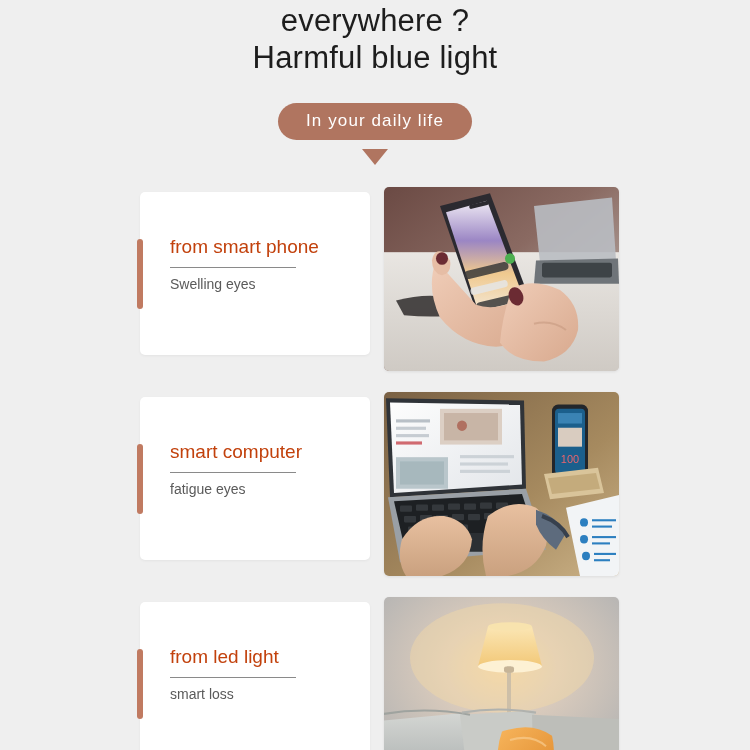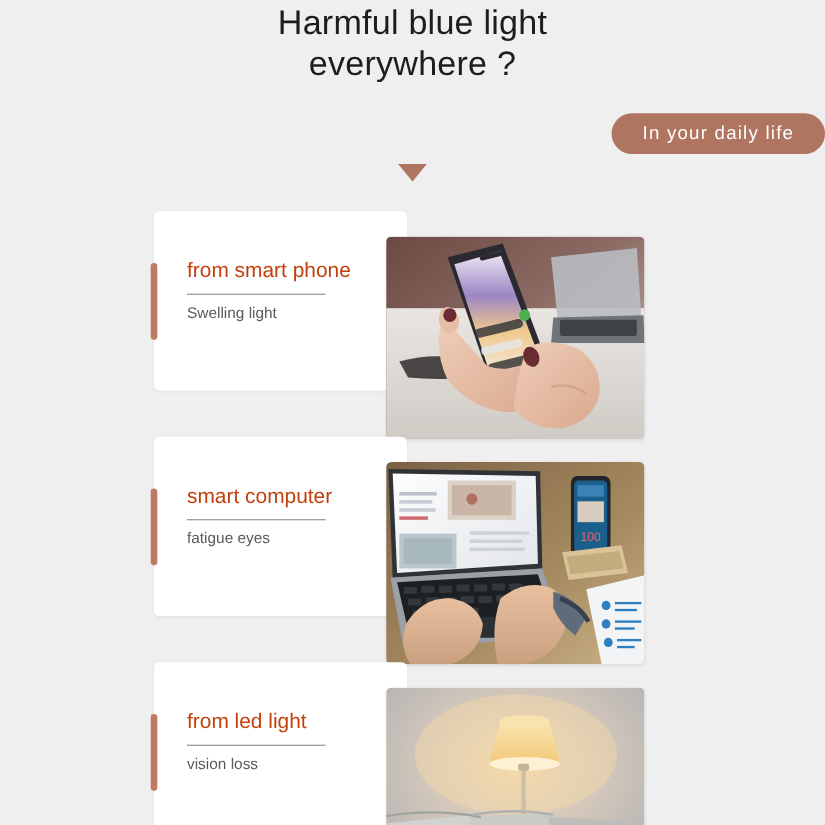--- a/index.html
+++ b/index.html
@@ -28,21 +28,21 @@
     letter-spacing: 0.2px;
     margin: 0;
     padding: 0 80px;
   }
   .headline-line {
     display: block;
   }
 
   
   .badge-wrap {
-    text-align: right;
+    text-align: center;
     margin-top: 27px;
   }
   .badge {
     display: inline-block;
     background: #b07560;
     color: #ffffff;
     font-size: 17px;
     letter-spacing: 1.1px;
     padding: 8px 28px 9px 28px;
     border-radius: 22px;
@@ -117,57 +117,56 @@
   .card-sub {
     font-size: 14px;
     color: #5a5a5a;
     line-height: 19px;
     white-space: nowrap;
   }
 
   
   .card-photo {
     position: absolute;
-    left: 351px;
+    left: 384px;
     top: 0;
     width: 235px;
     height: 184px;
     border-radius: 5px;
     overflow: hidden;
     box-shadow: 0 1px 3px rgba(0,0,0,0.08);
-    margin-top: 28px;
   }
   .card-photo svg { display: block; width: 100%; height: 100%; }
 </style>
 </head>
 <body>
 
 <div class="page-header">
   <h1 class="headline">
+    <span class="headline-line">everywhere ?</span>
     <span class="headline-line">Harmful blue light</span>
-    <span class="headline-line">everywhere ?</span>
   </h1>
 </div>
 
 <div class="badge-wrap">
   <span class="badge">In your daily life</span>
 </div>
 <div class="arrow-wrap">
   <span class="arrow"></span>
 </div>
 
 <div class="cards">
 
   <div class="card">
     <div class="card-panel"></div>
     <div class="accent-bar"></div>
     <div class="card-text">
       <div class="card-title">from smart phone</div>
       <div class="card-divider"></div>
-      <div class="card-sub">Swelling light</div>
+      <div class="card-sub">Swelling eyes</div>
     </div>
     <div class="card-photo">
       <svg viewBox="0 0 235 175" preserveAspectRatio="none" role="img">
         <defs>
           <linearGradient id="p1bg" x1="0" y1="0" x2="1" y2="1">
             <stop offset="0%" stop-color="#6b4a44"></stop>
             <stop offset="45%" stop-color="#8a6a62"></stop>
             <stop offset="100%" stop-color="#c9c4bf"></stop>
           </linearGradient>
           <linearGradient id="p1desk" x1="0" y1="0" x2="0" y2="1">
@@ -312,21 +311,21 @@
       </svg>
     </div>
   </div>
 
   <div class="card">
     <div class="card-panel"></div>
     <div class="accent-bar"></div>
     <div class="card-text">
       <div class="card-title">from led light</div>
       <div class="card-divider"></div>
-      <div class="card-sub">vision loss</div>
+      <div class="card-sub">smart loss</div>
     </div>
     <div class="card-photo">
       <svg viewBox="0 0 235 175" preserveAspectRatio="none" role="img">
         <defs>
           <radialGradient id="p3glow" cx="0.5" cy="0.38" r="0.62">
             <stop offset="0%" stop-color="#f6d9a8"></stop>
             <stop offset="38%" stop-color="#ddcdbd"></stop>
             <stop offset="100%" stop-color="#b8b6b4"></stop>
           </radialGradient>
           <linearGradient id="p3shade" x1="0" y1="0" x2="0" y2="1">

